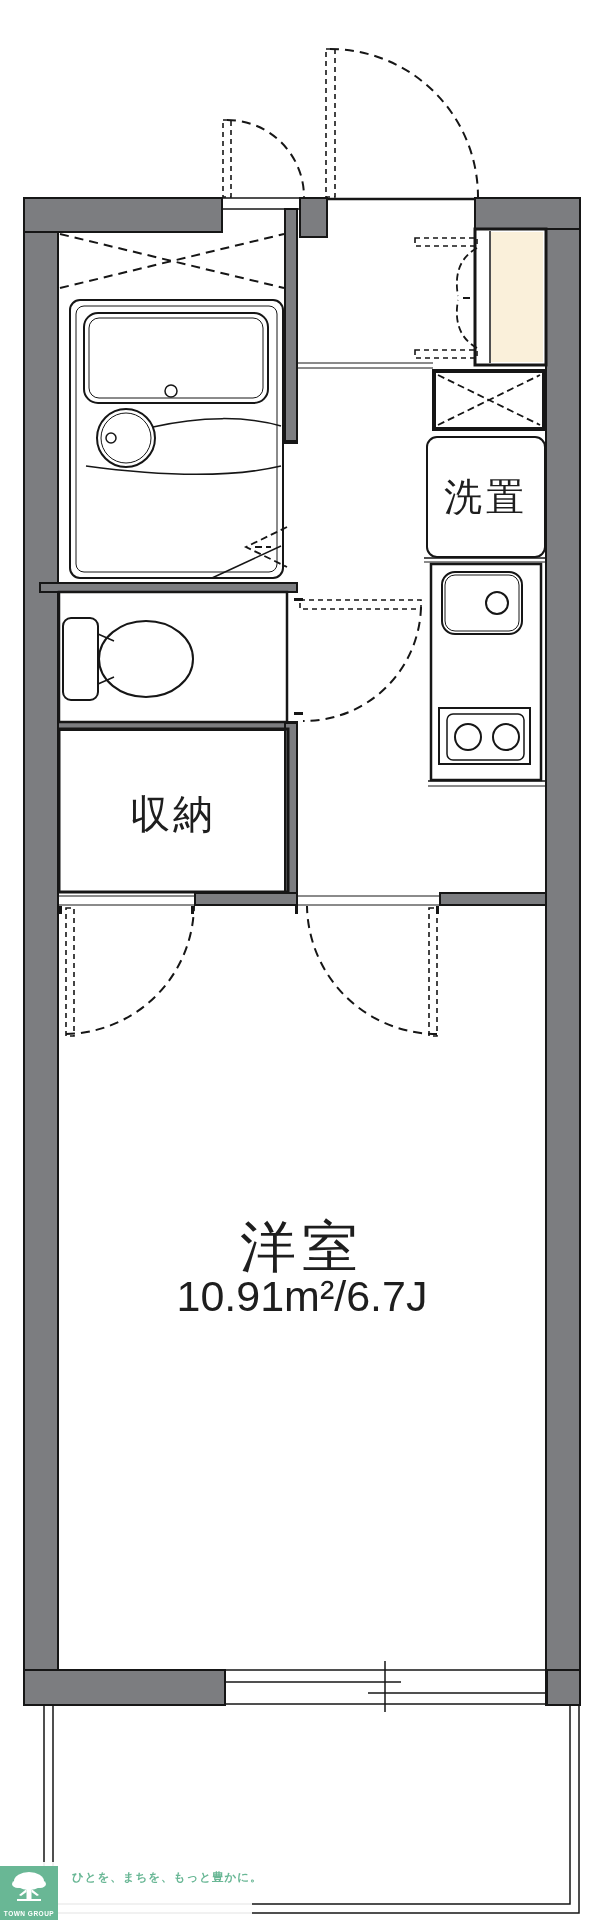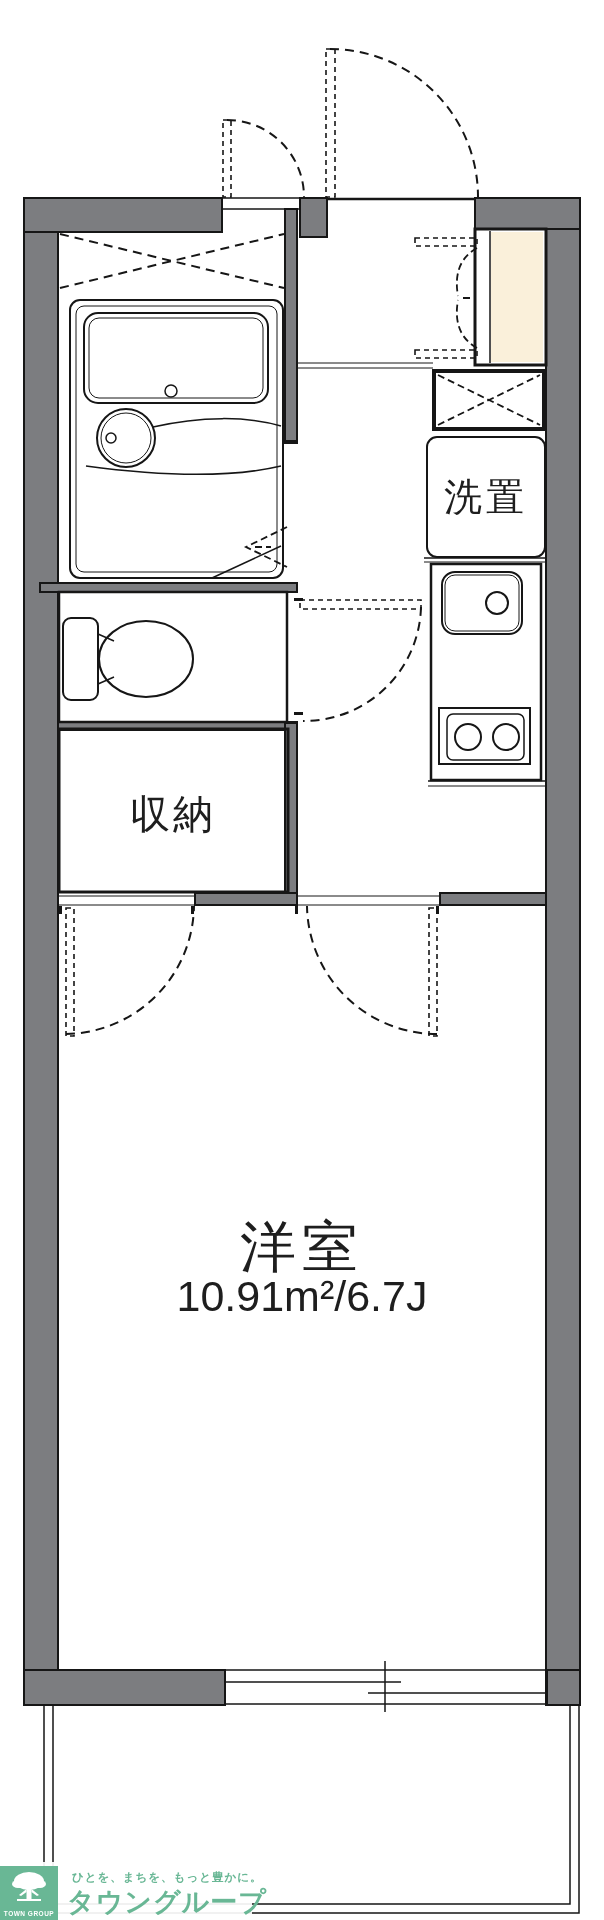--- a/index.html
+++ b/index.html
@@ -174,14 +174,13 @@
         <ellipse cx="31" cy="13" rx="6" ry="4"></ellipse>
         <rect x="17.5" y="14" width="5" height="14"></rect>
         <path d="M17.5,18 L10,24 L12,25 L17.5,21 Z"></path>
         <path d="M22.5,18 L30,24 L28,25 L22.5,21 Z"></path>
         <rect x="8" y="28" width="24" height="2"></rect>
       </g>
     </svg>
     <div class="logo-mark-text">TOWN GROUP</div>
   </div>
   <div class="logo-tagline">ひとを、まちを、もっと豊かに。</div>
-  <div class="logo-brand">タウングループ</div>
 </div>
 
 </body></html>

